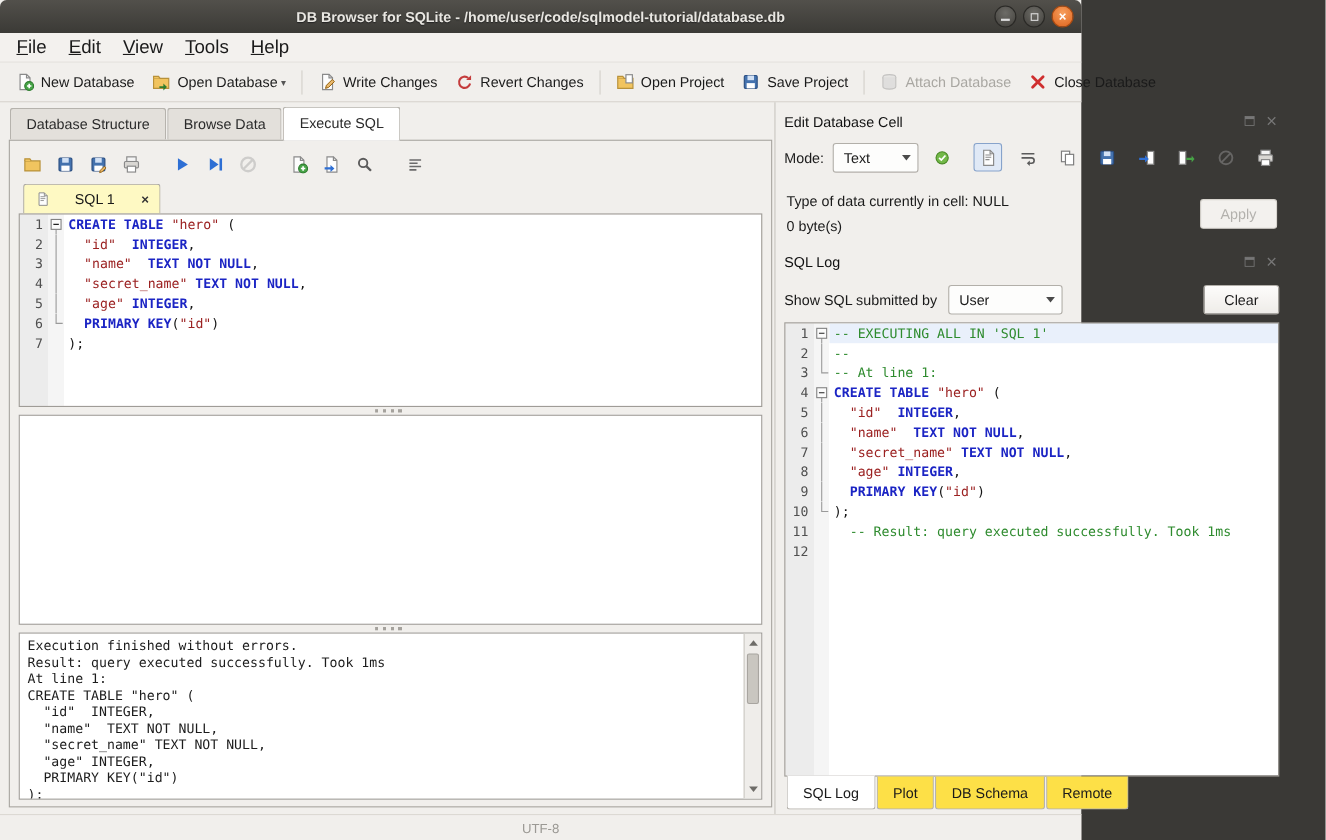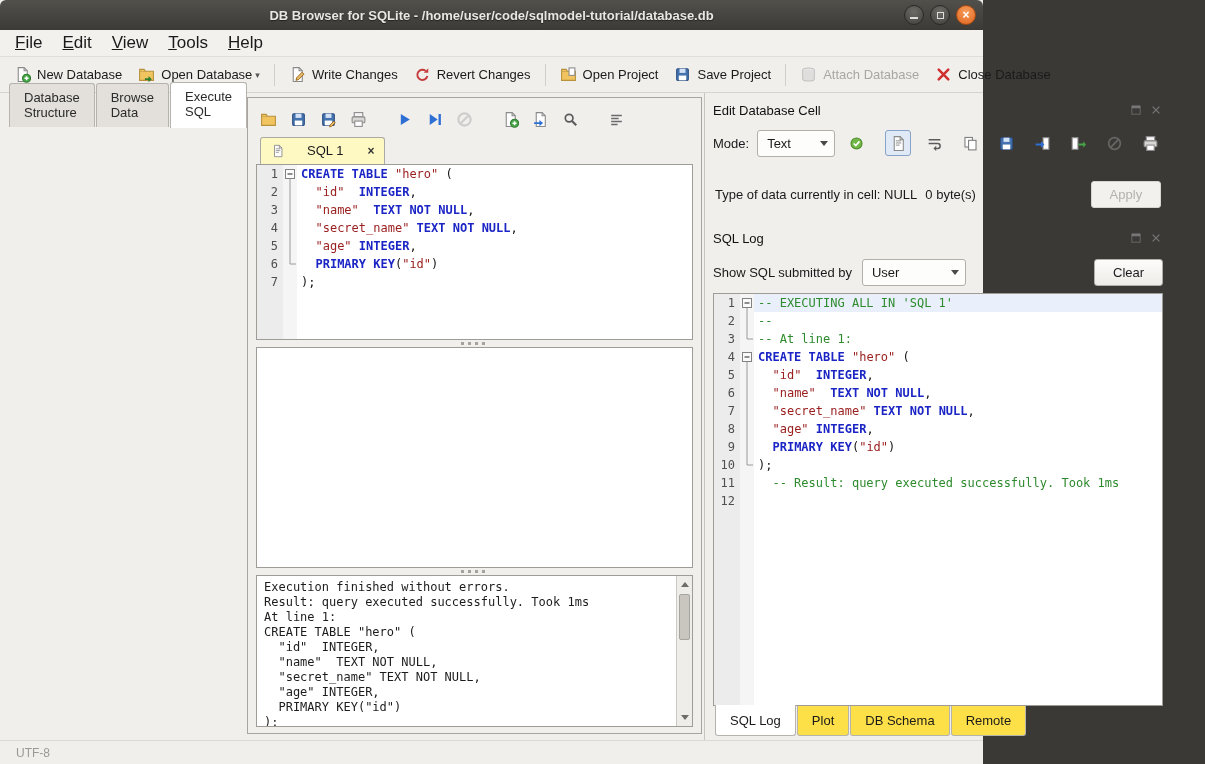--- a/index.html
+++ b/index.html
@@ -21,21 +21,21 @@
 
 .toolbar{height:36px;flex:0 0 36px;display:flex;align-items:center;padding:0 6px;background:#f1efec;border-bottom:1px solid #d7d4ce}
 .tb-btn{display:flex;align-items:center;gap:6px;padding:5px 8px;border-radius:3px;white-space:nowrap}
 .tb-btn .icon svg{width:17px;height:17px;display:block}
 .tb-btn.dis{color:#a9a7a2}
 .tb-btn.dis .icon{filter:grayscale(1);opacity:.5}
 .tb-sep{width:1px;height:22px;background:#d2cfc9;margin:0 6px;flex:0 0 1px}
 .tb-caret{font-size:9px;color:#555;align-self:flex-end;padding-bottom:3px;margin-left:-3px}
 
 .content{flex:1;display:flex;min-height:0}
-.left-pane{width:704px;flex:0 0 704px;display:flex;flex-direction:row;padding:4px 2px 6px 8px;min-height:0}
+.left-pane{width:704px;flex:0 0 704px;display:flex;flex-direction:column;padding:4px 2px 6px 8px;min-height:0}
 .right-pane{flex:1;display:flex;flex-direction:column;padding:4px 10px 0 8px;border-left:1px solid #c8c5bf;min-height:0}
 
 .main-tabs{display:flex;gap:1px;height:30px;flex:0 0 30px;align-items:flex-end;padding-left:1px}
 .mtab{padding:6px 14px 7px;background:#e3e0db;border:1px solid #b6b3ad;border-bottom:none;border-radius:3px 3px 0 0;font-size:13px;color:#2b2b2b}
 .mtab.active{background:#fff;position:relative;z-index:3;margin-bottom:-1px;padding-bottom:9px}
 .left-body{flex:1;border:1px solid #a8a5a0;background:#f1efec;display:flex;flex-direction:column;padding:6px 8px;min-height:0;position:relative;z-index:1}
 
 .sql-toolbar{height:30px;flex:0 0 30px;display:flex;align-items:center;gap:6px}
 .sicon{width:24px;height:24px;display:flex;align-items:center;justify-content:center;border-radius:3px}
 .sicon svg{width:17px;height:17px}
@@ -83,31 +83,31 @@
 .select .val{flex:1}
 .sel-arrow{width:0;height:0;border:4px solid transparent;border-top:5px solid #4a4a4a;margin:4px 0 0 10px}
 .spacer{flex:1}
 .cell-toolbar{display:flex;align-items:center;gap:10px}
 .cicon{width:26px;height:26px;display:flex;align-items:center;justify-content:center;border-radius:3px;border:1px solid transparent}
 .cicon svg{width:17px;height:17px}
 .cicon.active{border-color:#87a3cb;background:#e0e9f6}
 .cicon.dis{opacity:.45;filter:grayscale(1)}
 .cell-editor{height:72px;flex:0 0 72px;background:#fff;border:1px solid #b5b2ac;padding:5px 8px;font-size:13px;color:#2f2f2f}
 .cell-info{height:62px;flex:0 0 62px;display:flex;align-items:center;padding:4px 2px}
-.cell-info-text{flex:1;display:flex;gap:8px;font-size:13px}
+.cell-info-text{flex:1;display:flex;flex-direction:column;gap:8px;font-size:13px}
 .btn{font-family:"Liberation Sans",sans-serif;font-size:13px;padding:5px 18px;background:linear-gradient(#fdfcfb,#eeece8);border:1px solid #b2afa9;border-radius:3px;color:#1a1a1a}
 .btn.apply{background:#f3f1ee;border-color:#d8d5cf;color:#b3b1ad}
 .log-controls{height:42px;flex:0 0 42px;display:flex;align-items:center;gap:10px}
 .log-code{flex:1;min-height:0}
 
 .bottom-tabs{height:34px;flex:0 0 34px;display:flex;gap:1px;align-items:flex-start;padding-left:2px}
 .btab{padding:7px 14px;background:#fde047;border:1px solid #b6b3ad;border-top:none;border-radius:0 0 3px 3px;font-size:13px}
 .btab.active{background:#fff;margin-top:-1px;padding-top:8px;position:relative;z-index:2}
 
-.statusbar{height:24px;flex:0 0 24px;display:flex;align-items:center;justify-content:flex-start;padding:0 16px;color:#9b9994;font-size:12px;border-top:1px solid #dcd9d3;background:#f1efec}
+.statusbar{height:24px;flex:0 0 24px;display:flex;align-items:center;justify-content:center;padding:0 16px;color:#9b9994;font-size:12px;border-top:1px solid #dcd9d3;background:#f1efec}
 </style>
 </head>
 <body>
 
 <div class="window">
 
   <div class="titlebar">
     <div class="title">DB Browser for SQLite - /home/user/code/sqlmodel-tutorial/database.db</div>
     <div class="winbtns">
       <div class="wb">

